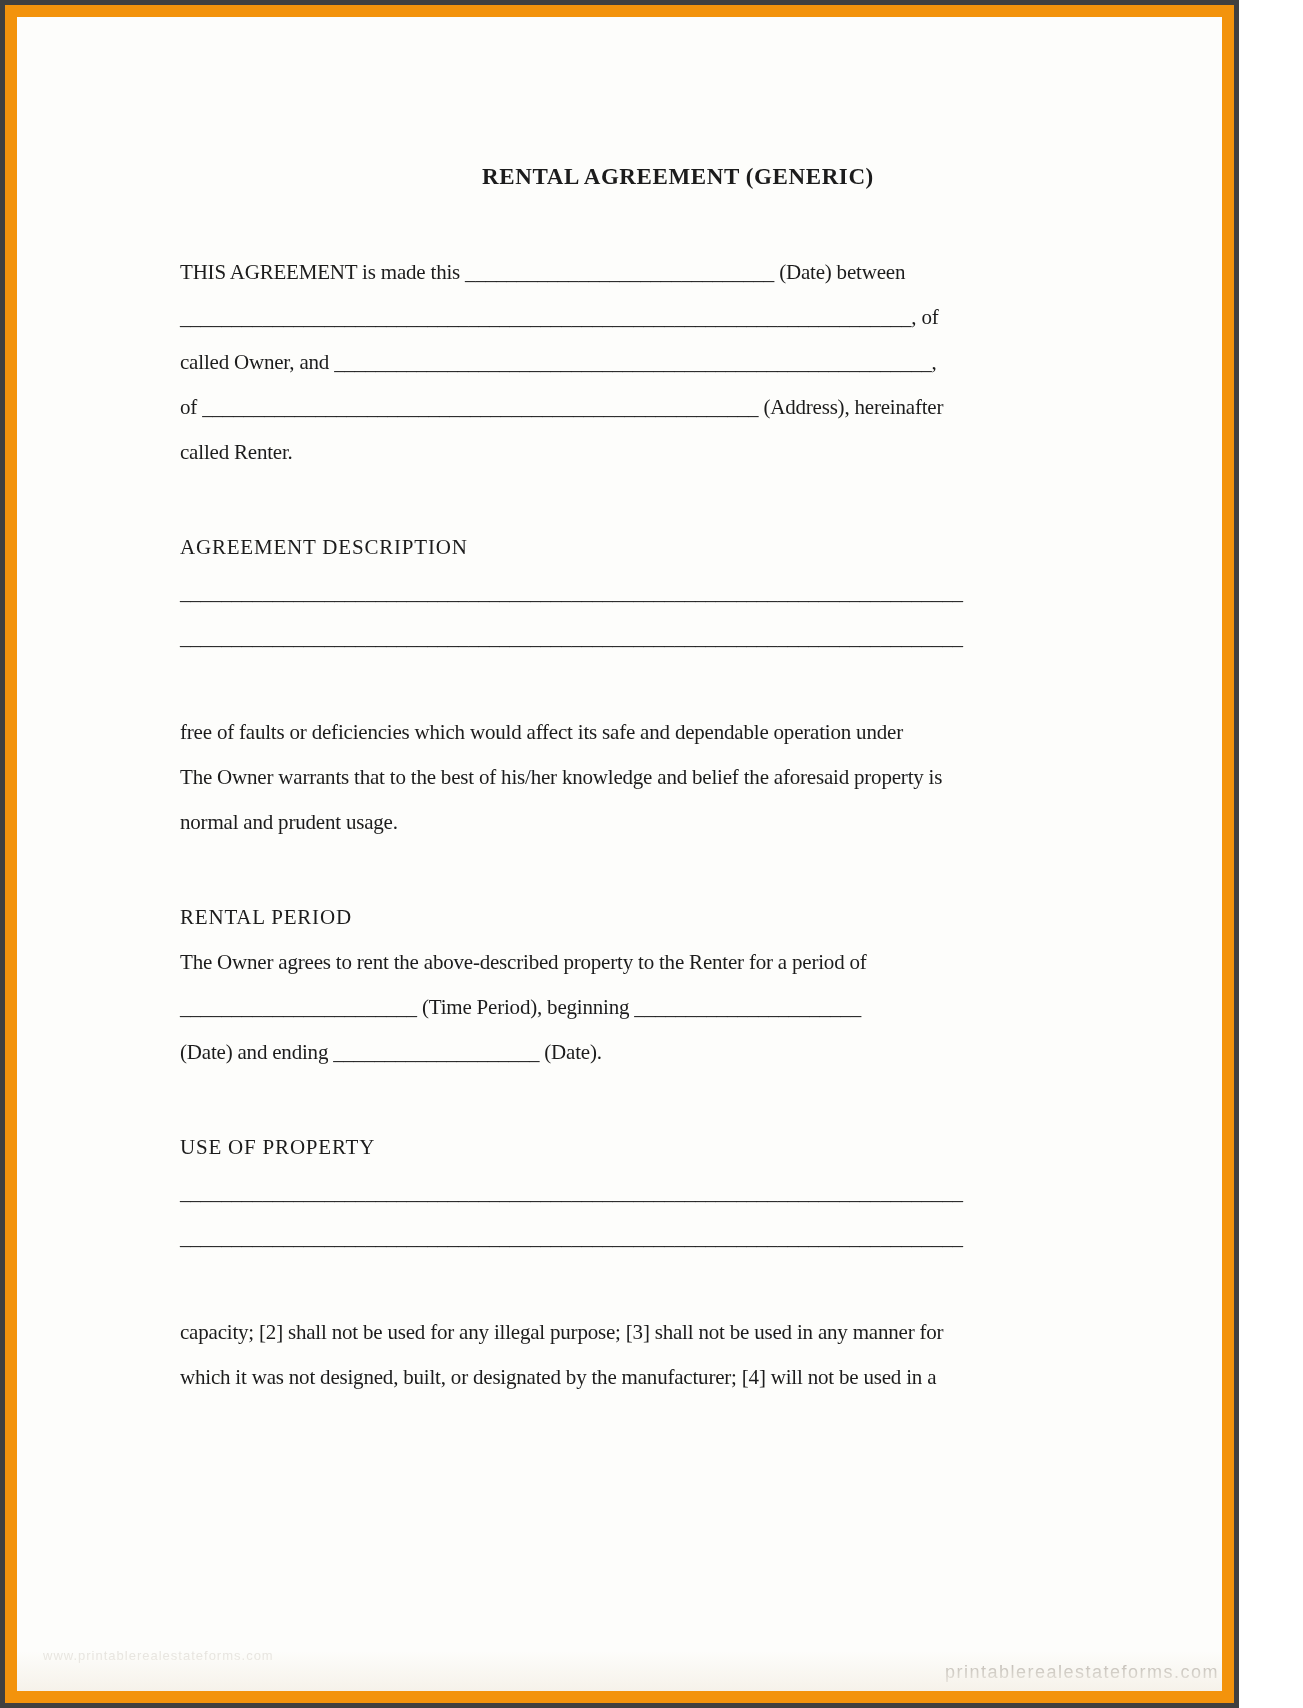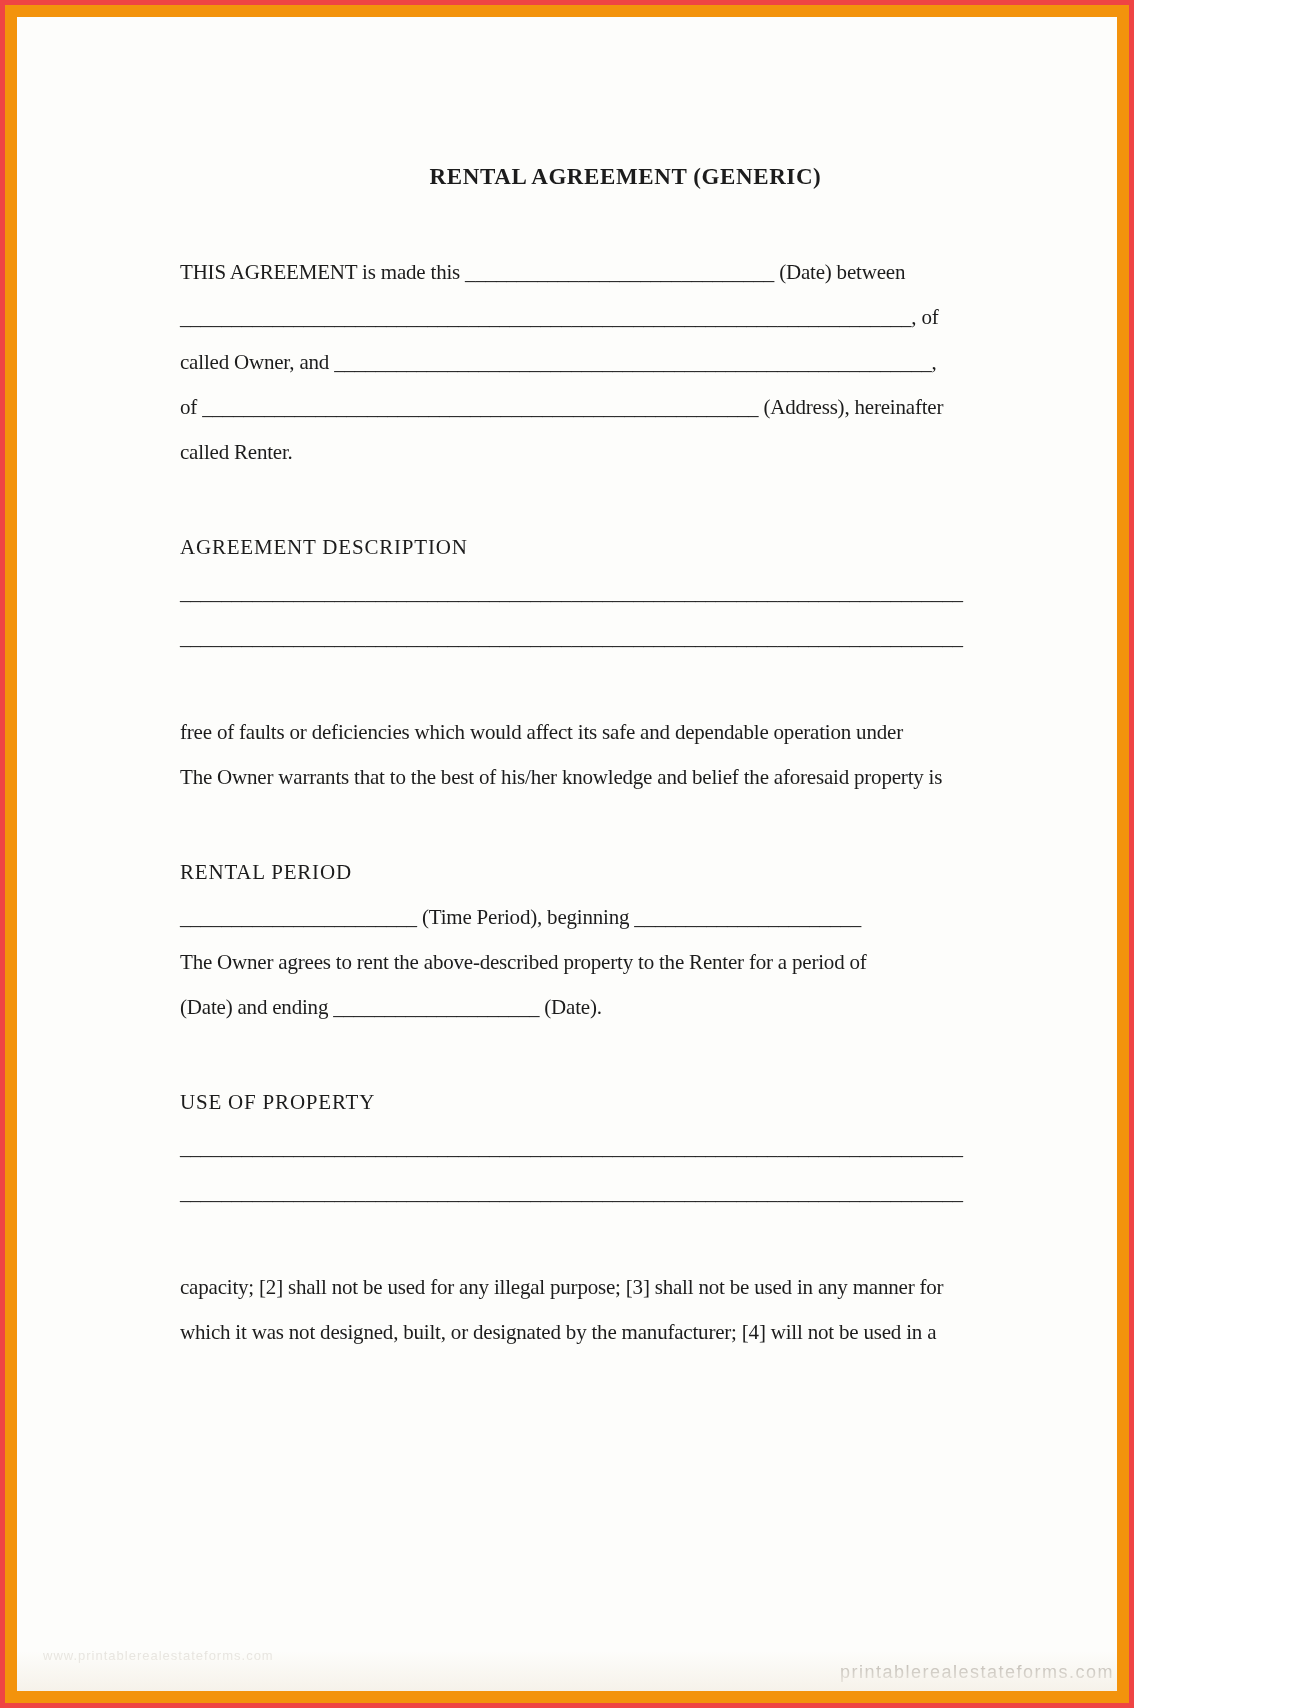--- a/index.html
+++ b/index.html
@@ -3,23 +3,23 @@
 <meta charset="utf-8">
 <style>
   html, body { margin: 0; padding: 0; }
   body {
     width: 1303px;
     font-family: "Liberation Serif", "DejaVu Serif", serif;
   }
   
   .frame-outer {
     box-sizing: border-box;
-    width: 1134px;
+    width: 1239px;
     height: 1708px;
-    background: #ef4444;           
+    background: #404040;           
     padding: 5px;
   }
   .frame-inner {
     box-sizing: border-box;
     width: 100%;
     height: 100%;
     background: #f3930c;           
     padding: 12px;
   }
   
@@ -107,26 +107,27 @@
 
       <div class="section-heading">AGREEMENT DESCRIPTION</div>
       <div>
         <div class="line">____________________________________________________________________________</div>
         <div class="line">____________________________________________________________________________</div>
       </div>
 
       <div class="block">
         <div class="line">free of faults or deficiencies which would affect its safe and dependable operation under</div>
         <div class="line">The Owner warrants that to the best of his/her knowledge and belief the aforesaid property is</div>
+        <div class="line">normal and prudent usage.</div>
       </div>
 
       <div class="section-heading">RENTAL PERIOD</div>
       <div>
+        <div class="line">The Owner agrees to rent the above-described property to the Renter for a period of</div>
         <div class="line">_______________________ (Time Period), beginning ______________________</div>
-        <div class="line">The Owner agrees to rent the above-described property to the Renter for a period of</div>
         <div class="line">(Date) and ending ____________________ (Date).</div>
       </div>
 
       <div class="section-heading">USE OF PROPERTY</div>
       <div>
         <div class="line">____________________________________________________________________________</div>
         <div class="line">____________________________________________________________________________</div>
       </div>
 
       <div class="block">

